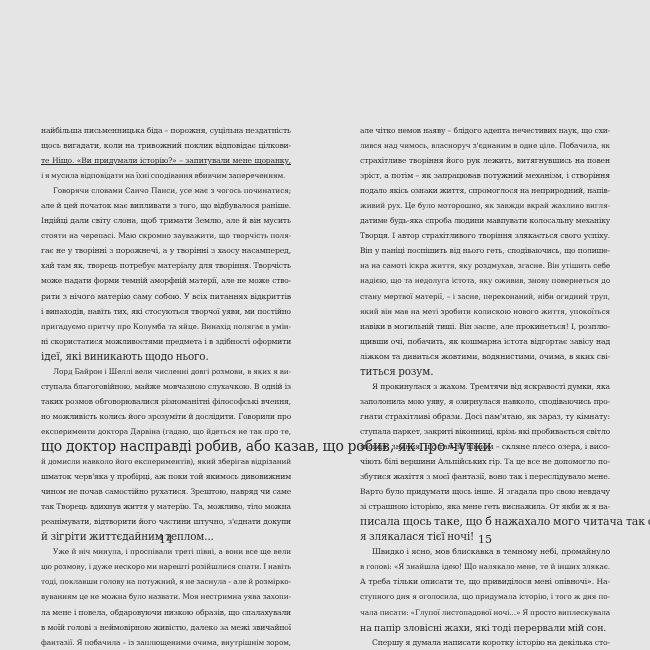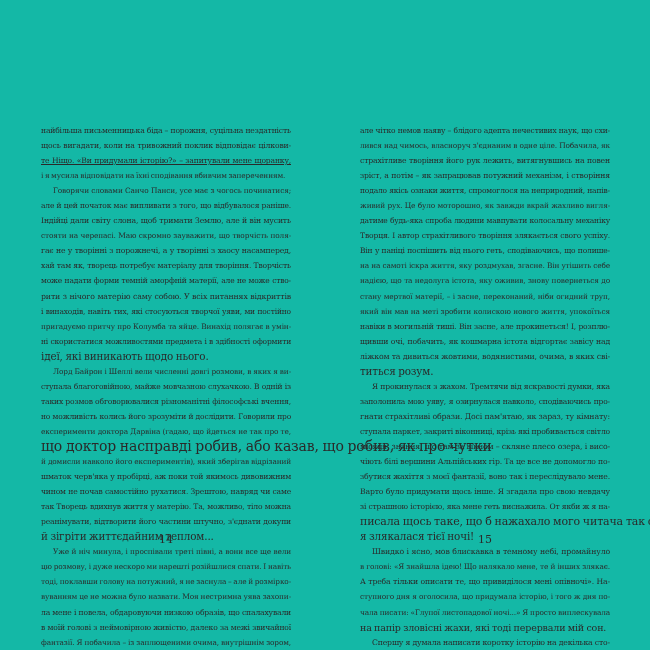--- a/index.html
+++ b/index.html
@@ -1,18 +1,18 @@
 <!DOCTYPE html>
 <html><head>
 <meta charset="utf-8">
 <style>
   html, body { margin: 0; padding: 0; background: #ffffff; }
   body { width: 650px; height: 650px; position: relative; overflow: hidden;
          font-family: "DejaVu Serif", "Liberation Serif", serif; color: #2a2a2a; }
-  .spread { position: absolute; inset: 0; background: #14b8a6; }
+  .spread { position: absolute; inset: 0; background: #e5e5e5; }
   .page { position: absolute; top: 0; height: 650px; width: 325px; }
   .page.left { left: 0; }
   .page.right { left: 325px; }
   .text-block { position: absolute; top: 123px; width: 250px; }
   .page.left .text-block { left: 41px; }
   .page.right .text-block { left: 35px; }
   .line { display: block; height: 15.05px; line-height: 15.05px; font-size: 10.4px;
           white-space: nowrap; text-align: justify; text-align-last: justify;
           letter-spacing: -0.15px; word-spacing: -0.5px; overflow: visible; }
   .line.indent { padding-left: 12px; }

